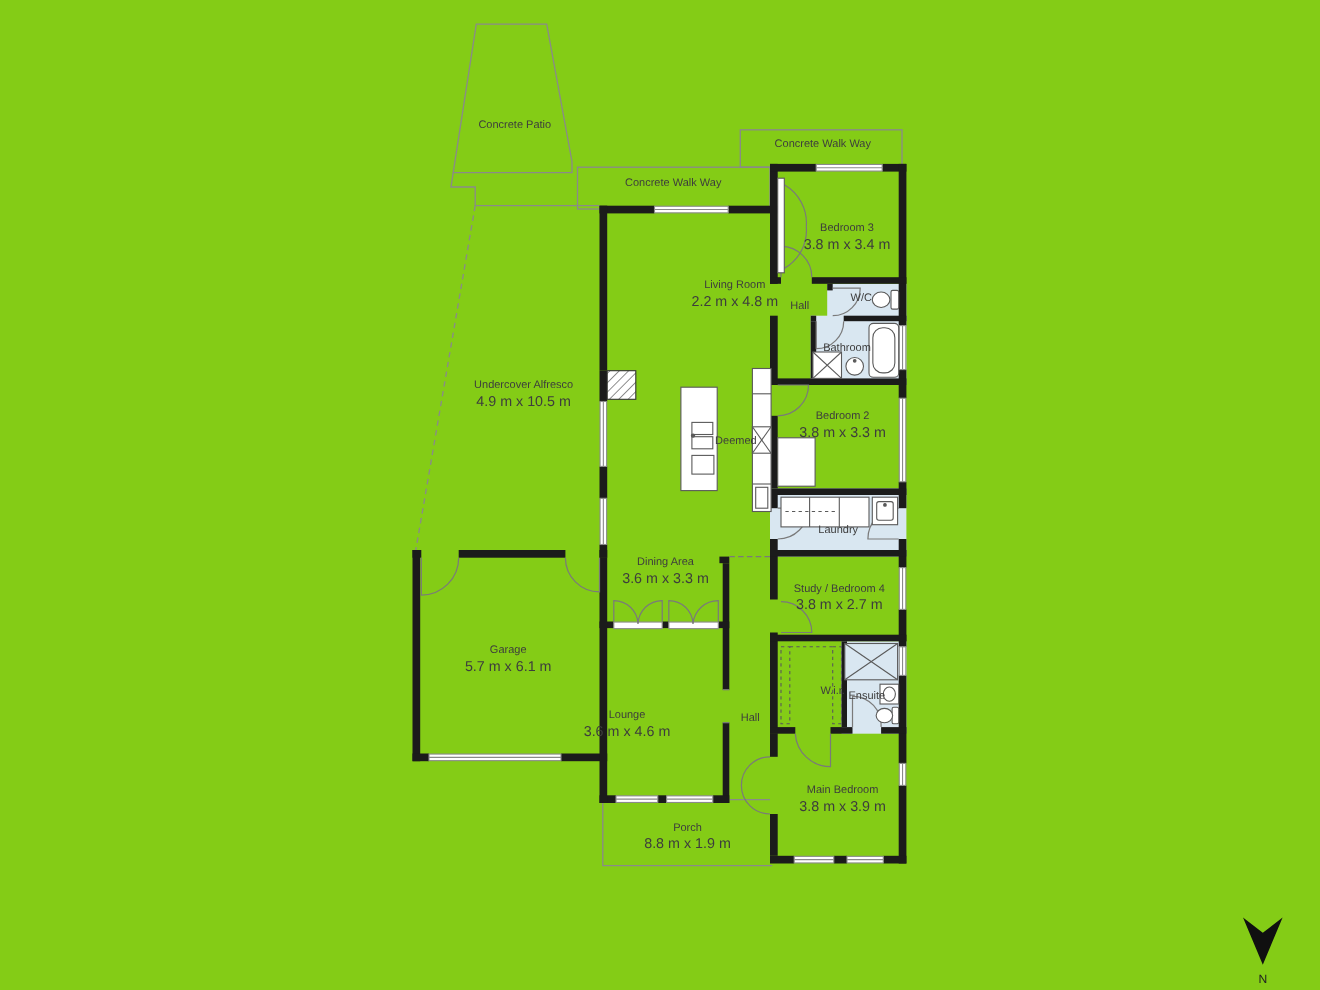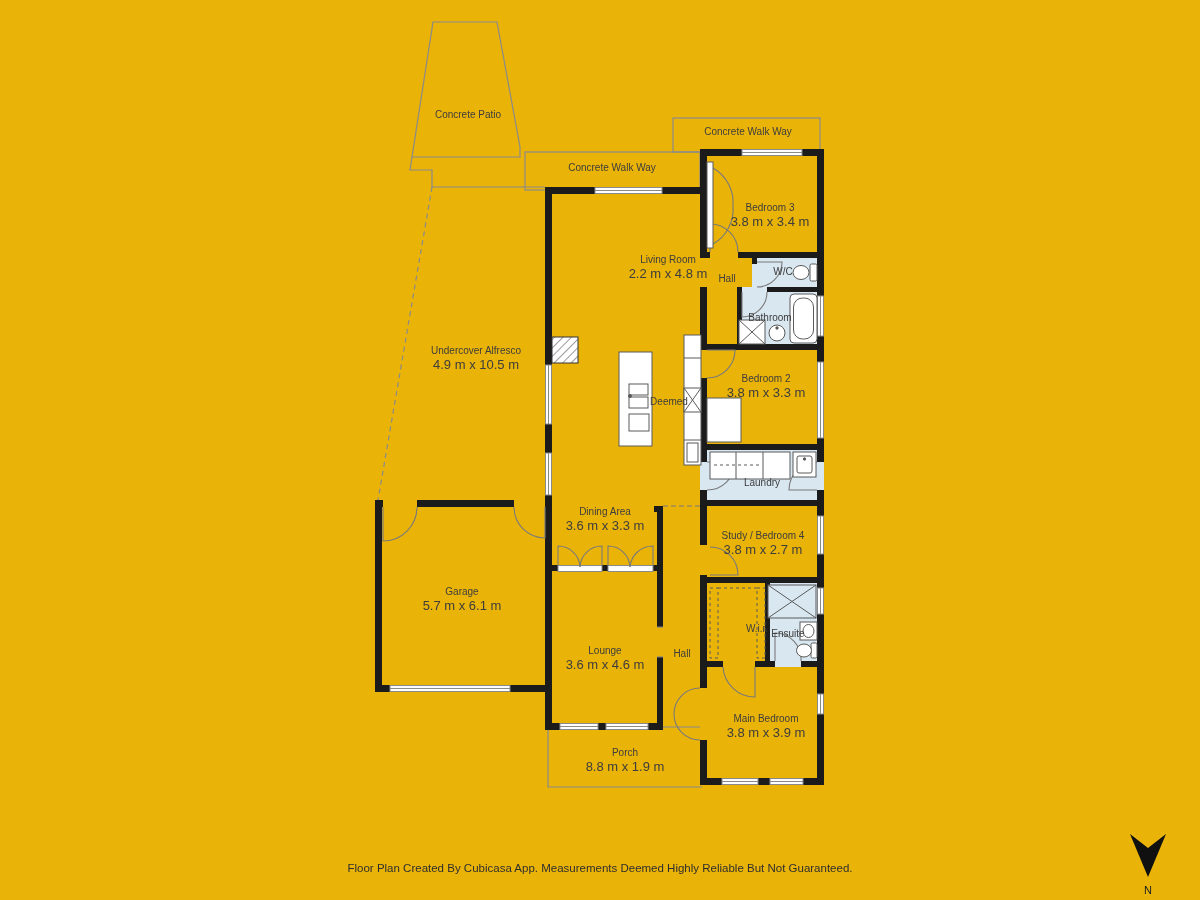--- a/index.html
+++ b/index.html
@@ -1,16 +1,16 @@
 <!DOCTYPE html>
 <html><head>
 <meta charset="utf-8">
 <style>
   html,body{margin:0;padding:0;background:#fff;}
-  .stage{position:relative;width:1200px;height:900px;background:#eab308;overflow:hidden;
+  .stage{position:relative;width:1200px;height:900px;background:#84cc16;overflow:hidden;
          font-family:"Liberation Sans", sans-serif;}
   .plan-svg{position:absolute;left:0;top:0;}
   .lbl{position:absolute;transform:translate(-50%,-50%);text-align:center;color:#3d3d3d;
        font-size:10px;line-height:1.3;white-space:nowrap;pointer-events:none;}
   .lbl .dims{display:block;font-size:13px;}
   .footer{position:absolute;left:0;right:0;top:862px;text-align:center;color:#2e2e2e;font-size:11.5px;}
   .compass{position:absolute;left:1122px;top:828px;width:52px;height:64px;text-align:center;}
   .compass .n{display:block;margin-top:2px;font-size:11px;color:#222;}
 </style>
 </head>
@@ -302,25 +302,24 @@
 <div class="lbl" style="left:476px;top:359px;"><span>Undercover Alfresco</span><span class="dims">4.9 m x 10.5 m</span></div>
 <div class="lbl" style="left:669px;top:401px;"><span>Deemed</span></div>
 <div class="lbl" style="left:766px;top:387px;"><span>Bedroom 2</span><span class="dims">3.8 m x 3.3 m</span></div>
 <div class="lbl" style="left:734px;top:482px;margin-left:28px;"><span>Laundry</span></div>
 <div class="lbl" style="left:605px;top:520px;"><span>Dining Area</span><span class="dims">3.6 m x 3.3 m</span></div>
 <div class="lbl" style="left:462px;top:600px;"><span>Garage</span><span class="dims">5.7 m x 6.1 m</span></div>
 <div class="lbl" style="left:763px;top:544px;"><span>Study / Bedroom 4</span><span class="dims">3.8 m x 2.7 m</span></div>
 <div class="lbl" style="left:737px;top:628px;margin-left:20px;"><span>W.i.r.</span></div>
 <div class="lbl" style="left:788px;top:633px;"><span>Ensuite</span></div>
 <div class="lbl" style="left:682px;top:653px;"><span>Hall</span></div>
-<div class="lbl" style="left:605px;top:659px;"><span>Lounge</span><span class="dims">3.6 m x 4.6 m</span></div>
+<div class="lbl" style="left:570px;top:659px;"><span>Lounge</span><span class="dims">3.6 m x 4.6 m</span></div>
 <div class="lbl" style="left:766px;top:727px;"><span>Main Bedroom</span><span class="dims">3.8 m x 3.9 m</span></div>
 <div class="lbl" style="left:625px;top:761px;"><span>Porch</span><span class="dims">8.8 m x 1.9 m</span></div>
 
-<div class="footer">Floor Plan Created By Cubicasa App. Measurements Deemed Highly Reliable But Not Guaranteed.</div>
 
 <div class="compass">
   <svg width="52" height="50" viewBox="0 0 52 50">
     <polygon points="8,6 26,49 44,6 26,20" fill="#101010"></polygon>
   </svg>
   <span class="n">N</span>
 </div>
 
 </div>
 

